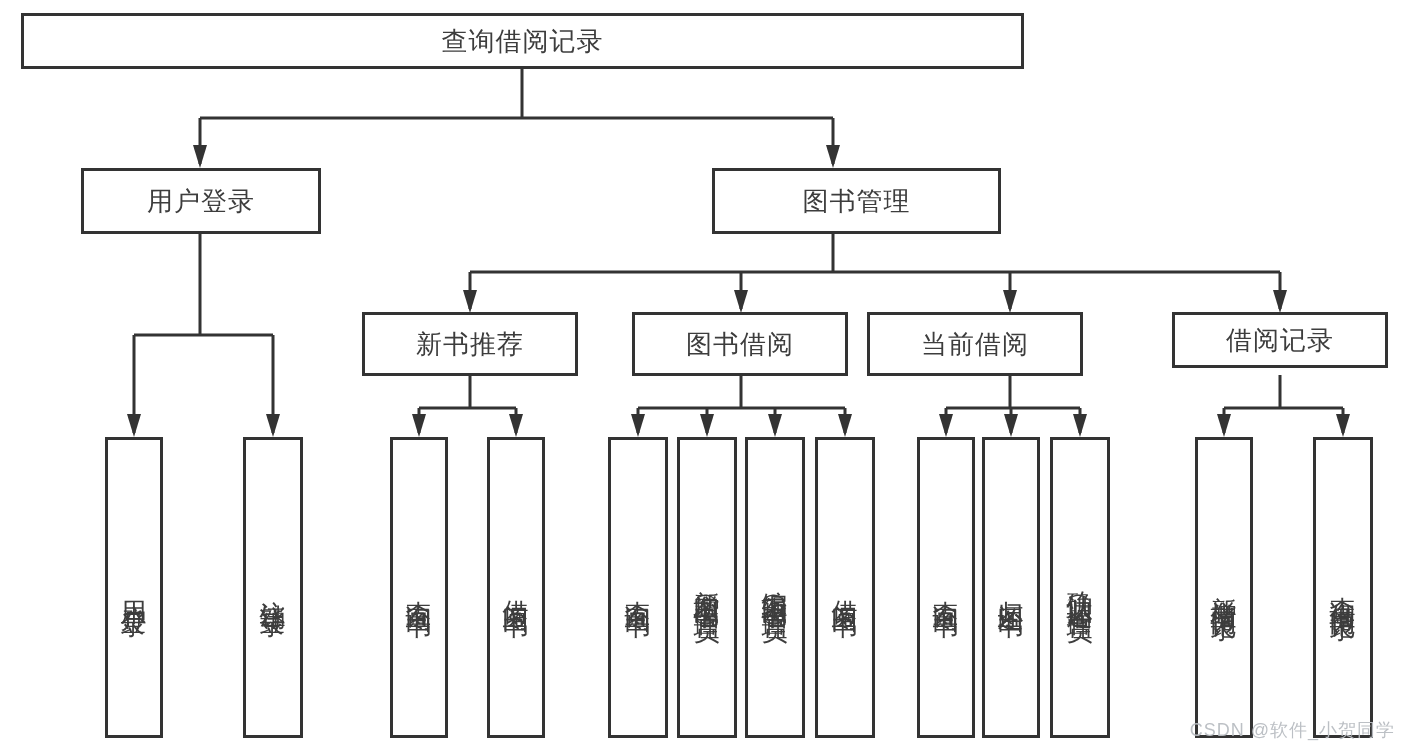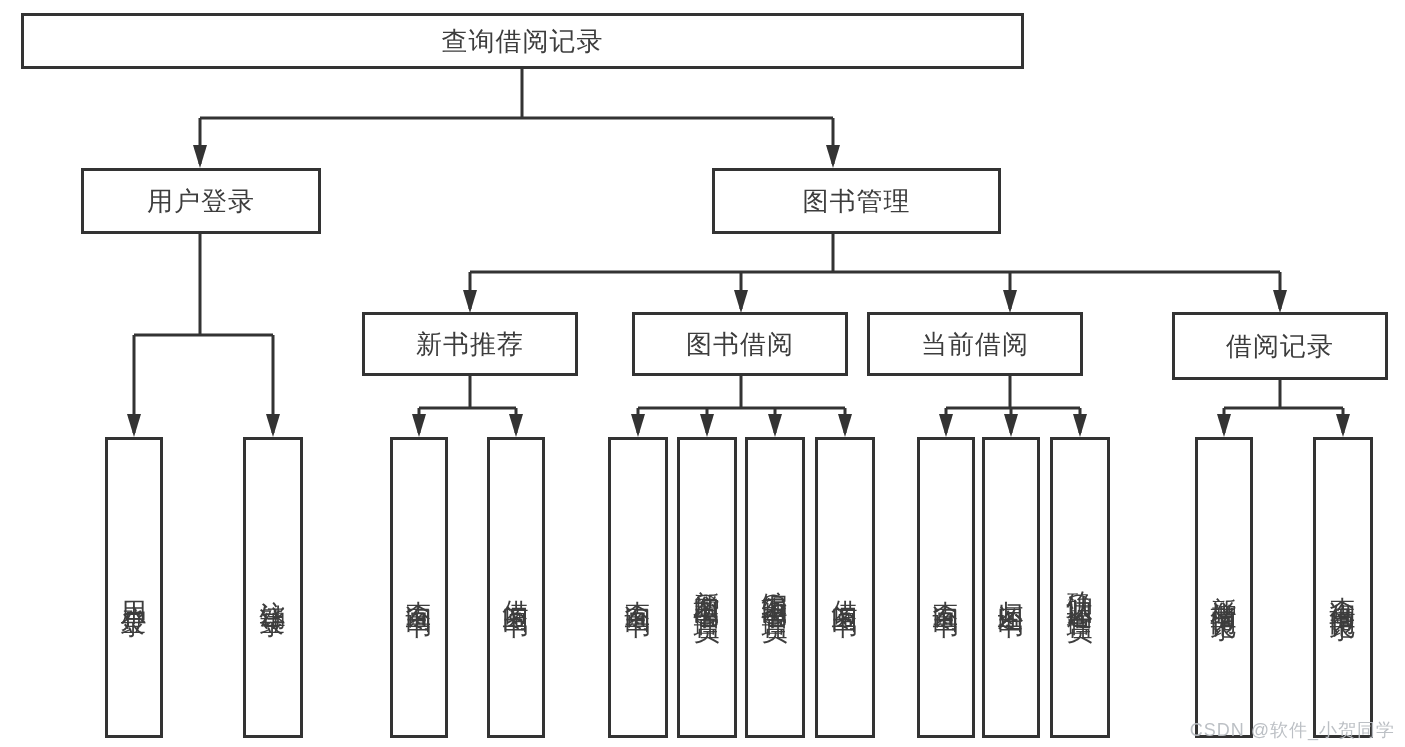--- a/index.html
+++ b/index.html
@@ -127,21 +127,21 @@
   </svg>
 
   <div class="node" style="left:21px; top:13px; width:1003px; height:56px;">查询借阅记录</div>
 
   <div class="node" style="left:81px; top:168px; width:240px; height:66px;">用户登录</div>
   <div class="node" style="left:712px; top:168px; width:289px; height:66px;font-family:Liberation Serif, serif;">图书管理</div>
 
   <div class="node" style="left:362px; top:312px; width:216px; height:64px;">新书推荐</div>
   <div class="node" style="left:632px; top:312px; width:216px; height:64px;">图书借阅</div>
   <div class="node" style="left:867px; top:312px; width:216px; height:64px;">当前借阅</div>
-  <div class="node" style="left:1172px; top:312px; width:216px; height:68px;">借阅记录</div>
+  <div class="node" style="left:1172px; top:312px; width:216px; height:56px;">借阅记录</div>
 
   <div class="leaf" style="left:105px; width:58px;">
     <span class="vtext">用户登录</span>
   </div>
   <div class="leaf" style="left:243px; width:60px;">
     <span class="vtext">注销登录</span>
   </div>
 
   <div class="leaf" style="left:390px; width:58px;">
     <span class="vtext">查询图书</span>

